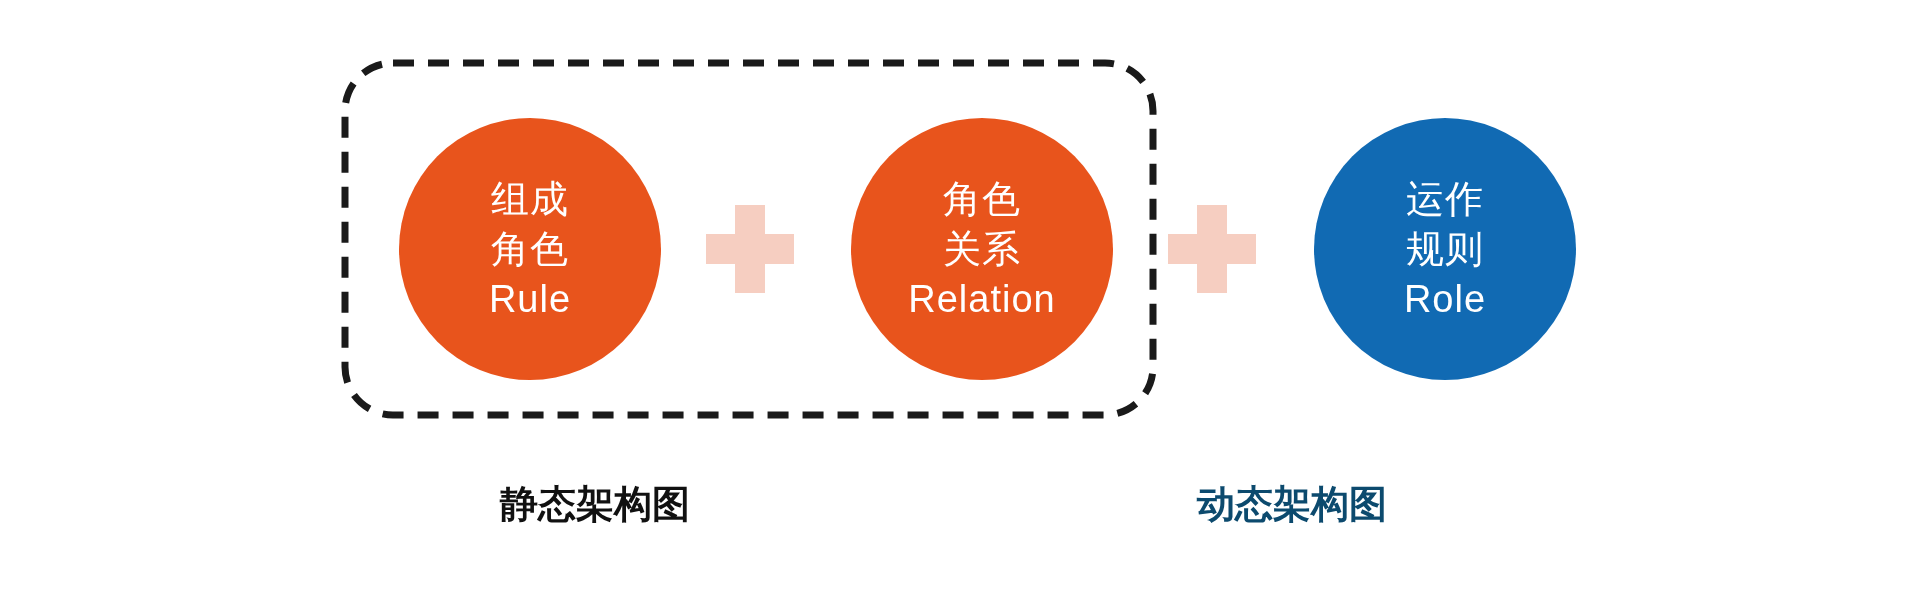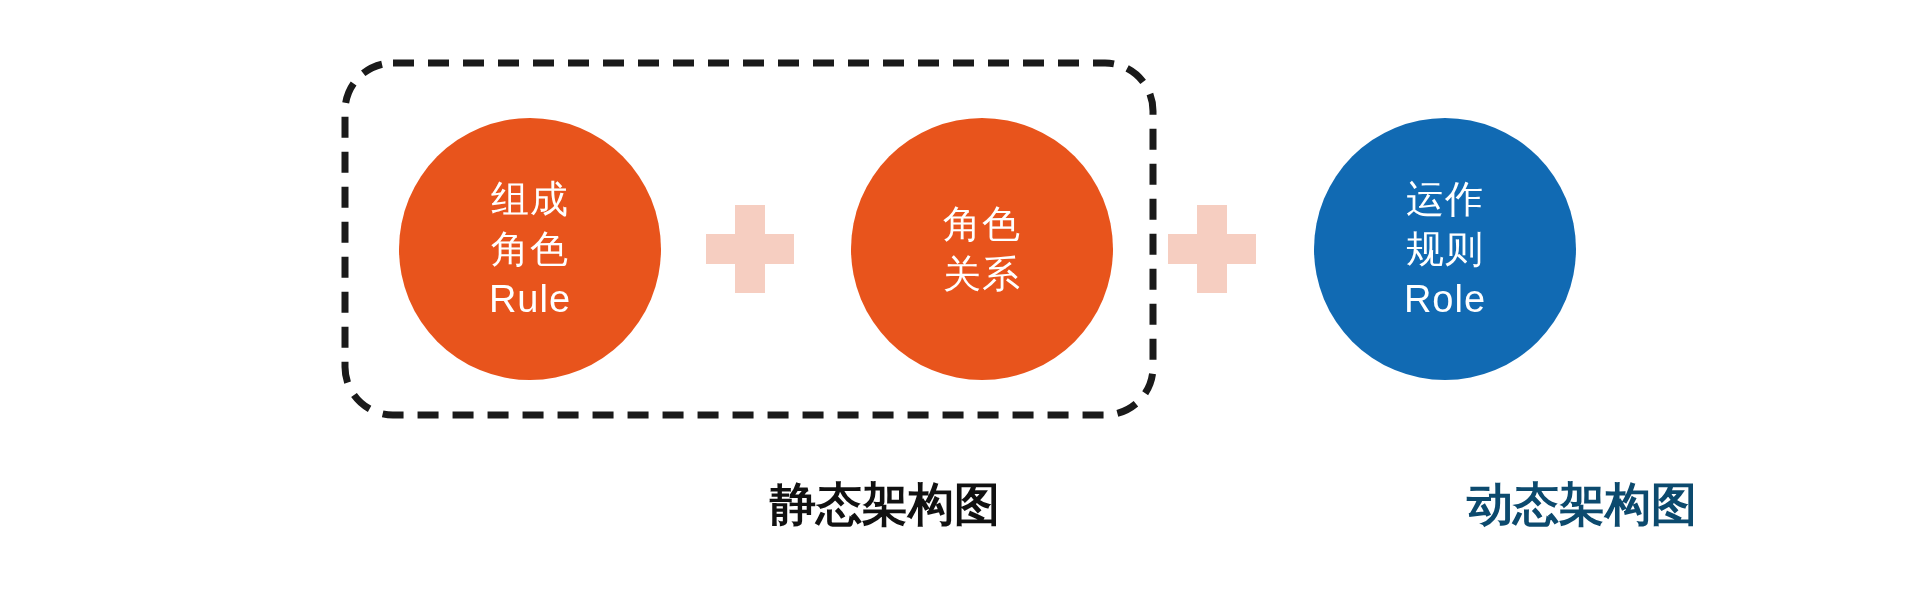--- a/index.html
+++ b/index.html
@@ -76,22 +76,22 @@
     height: 88px;
     background: var(--plus-color);
   }
   .plus-1 { left: 706px;  top: 205px; }
   .plus-2 { left: 1168px; top: 205px; }
   
   .caption {
     position: absolute;
     top: 478px;
     width: 500px;
-    text-align: right;
-    font-size: 46px;
+    text-align: left;
+    font-size: 38px;
     line-height: 52px;
     font-weight: 700;
     color: #111111;
     white-space: nowrap;
   }
   .caption-static  { left: 500px; }
   .caption-dynamic { left: 1197px; }
 </style>
 </head>
 <body>
@@ -109,20 +109,21 @@
   </div>
 
   <div class="plus plus-1" style="--plus-color: #F6CEC1;">
     <div class="bar-h"></div>
     <div class="bar-v"></div>
   </div>
 
   <div class="node node-relation" style="background: rgb(232, 84, 28);">
     <div class="line">角色</div>
     <div class="line">关系</div>
+    <div class="line">Relation</div>
   </div>
 
   <div class="plus plus-2" style="--plus-color: #F6CEC1;">
     <div class="bar-h"></div>
     <div class="bar-v"></div>
   </div>
 
   <div class="node node-rule" style="background: rgb(17, 106, 179);">
     <div class="line">运作</div>
     <div class="line">规则</div>

